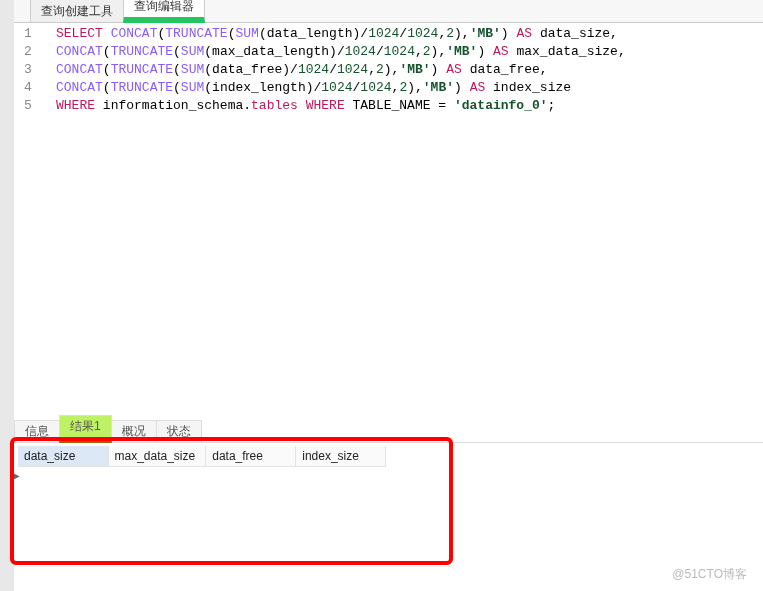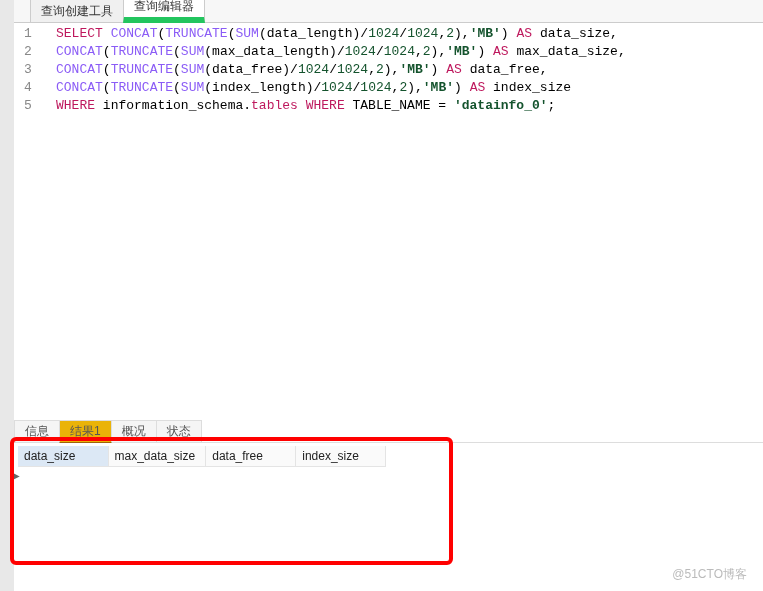--- a/index.html
+++ b/index.html
@@ -86,24 +86,24 @@
     padding: 2px 10px;
     font-size: 12px;
     color: #555;
     border: 1px solid #ddd;
     border-bottom: none;
     background: #f5f5f5;
     margin-right: -1px;
     cursor: pointer;
   }
   .btab.active {
-    background: #eab308;
+    background: #bef264;
     position: relative;
     margin-bottom: -1px;
-    border-bottom: 1px solid #a16207;
+    border-bottom: 6px solid #a16207;
   }
   .highlight-box {
     position: absolute;
     left: 10px;
     top: 437px;
     width: 443px;
     height: 128px;
     border: 4px solid #ff0000;
     border-radius: 6px;
     pointer-events: none;

